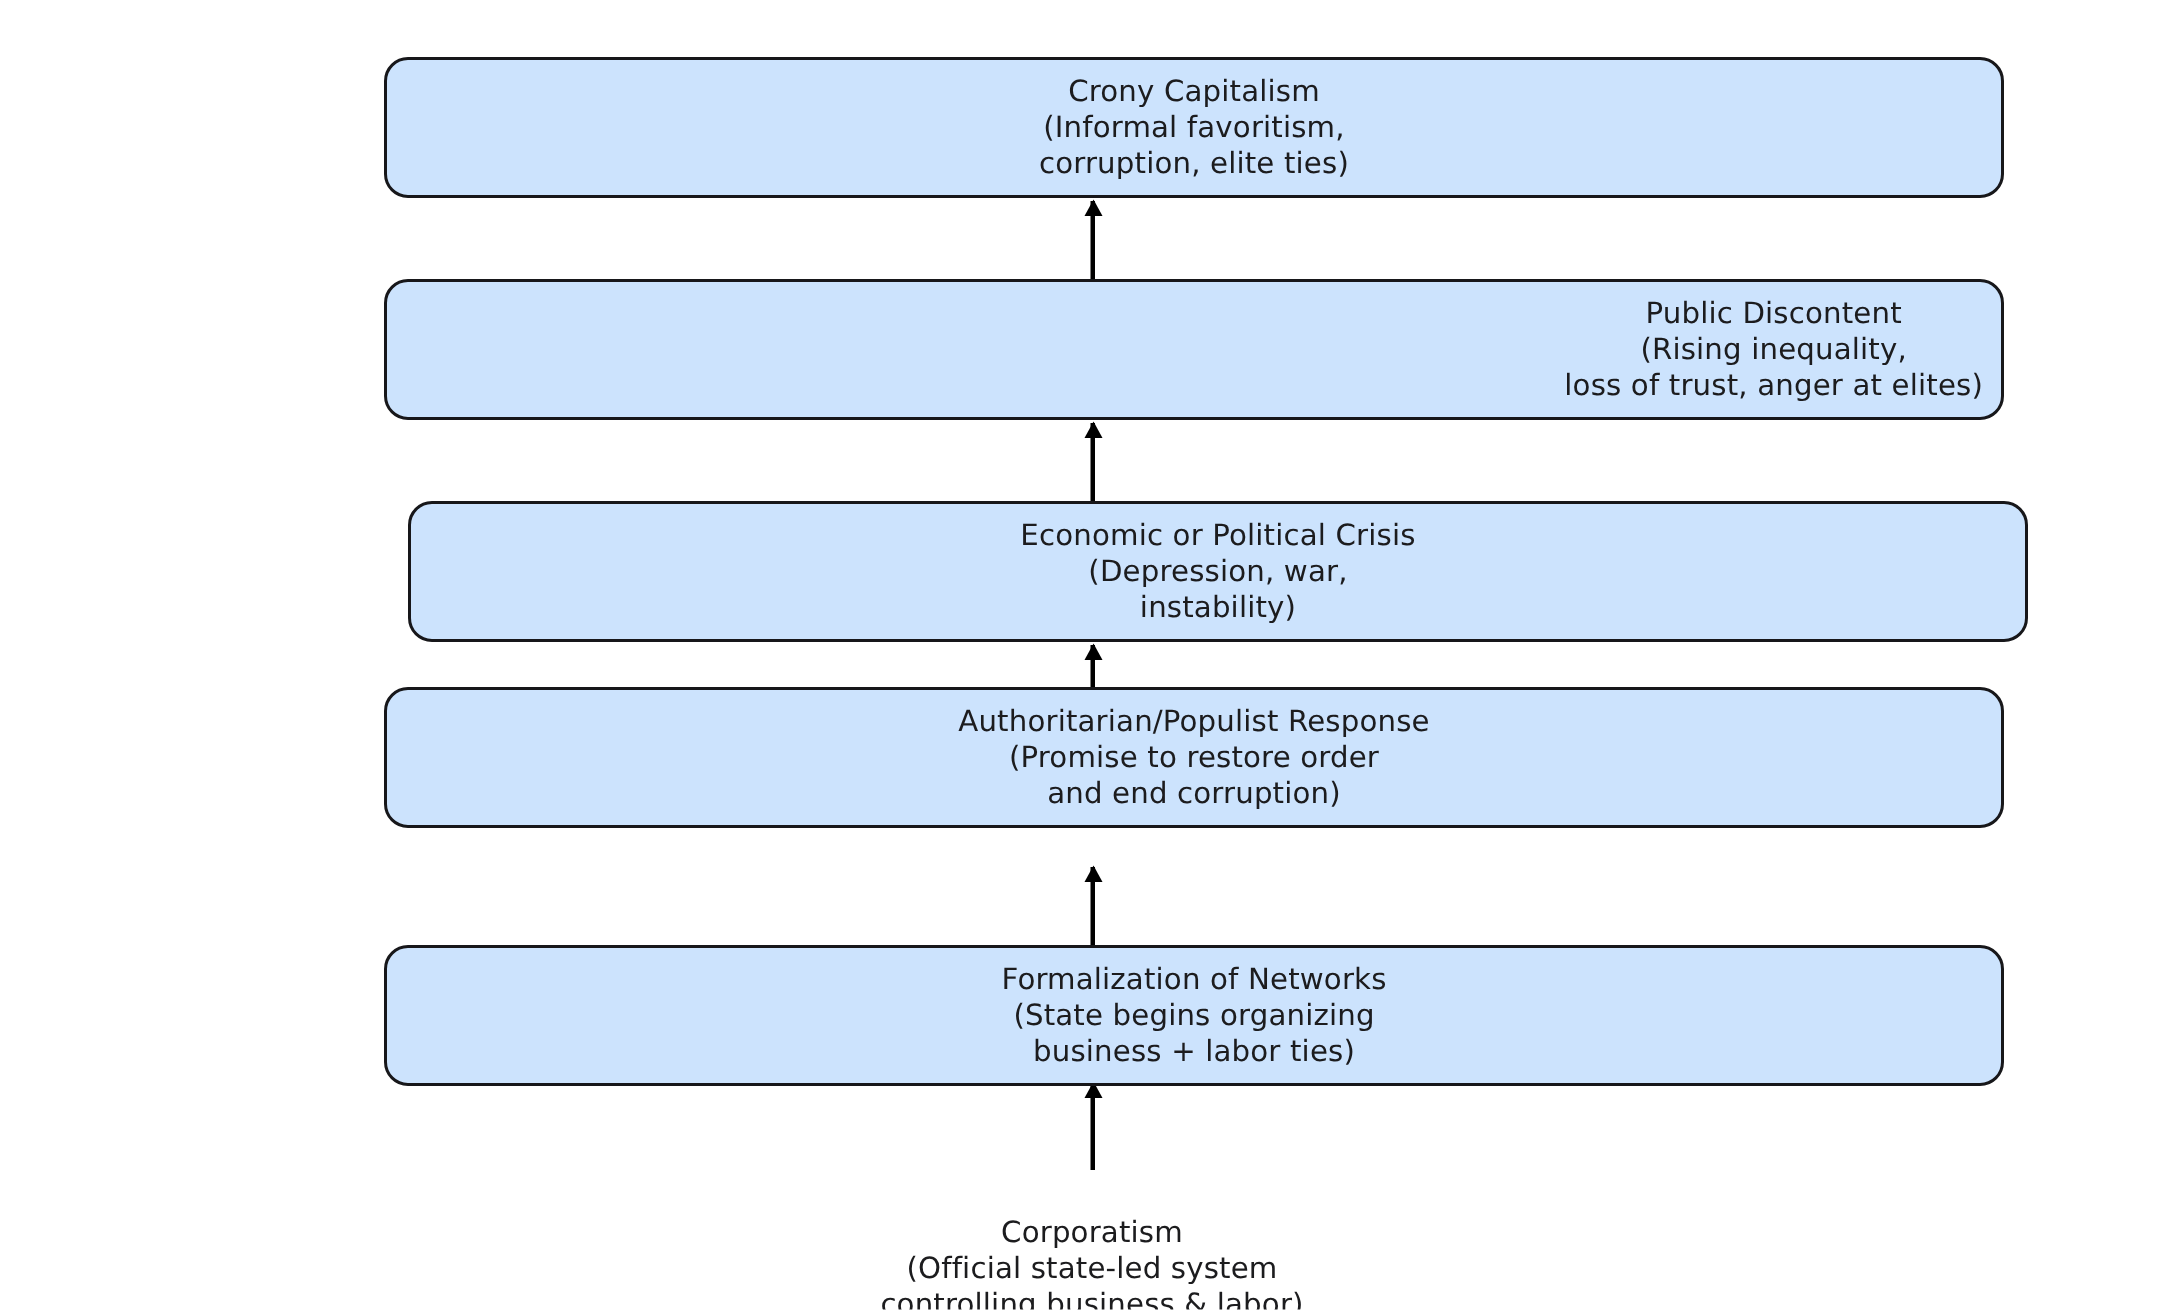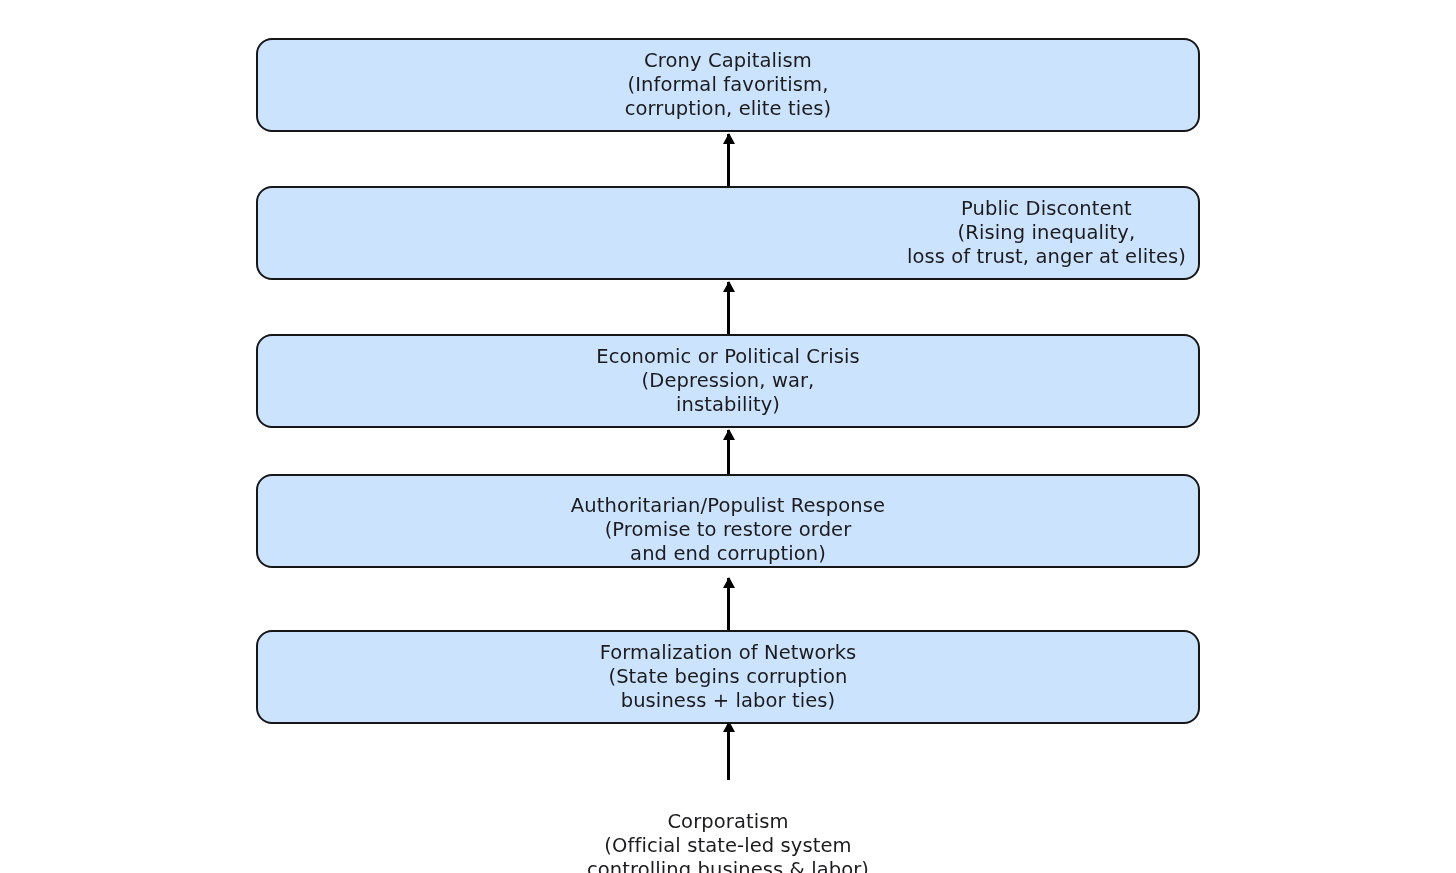--- a/index.html
+++ b/index.html
@@ -17,42 +17,42 @@
     position: relative;
     width: 1456px;
     height: 873px;
     background: #ffffff;
   }
 
   
   .stage-box {
     position: absolute;
     left: 256px;
-    width: 944px;
+    width: 1080px;
     height: 94px;
     box-sizing: border-box;
     background: #cce3fd;
     border: 2px solid #17171a;
     border-radius: 16px;
     display: flex;
     align-items: center;
     justify-content: center;
     text-align: center;
     color: #1c1c1e;
     font-size: 19.5px;
     line-height: 24px;
     letter-spacing: 0.1px;
     white-space: pre-line;
     z-index: 2;
   }
 
   .stage-box.level-1 { top: 38px; }
   .stage-box.level-2 { top: 186px; justify-content: flex-end; }
-  .stage-box.level-3 { top: 334px; }
-  .stage-box.level-4 { top: 474px; align-items: flex-end; }
+  .stage-box.level-3 { top: 334px; margin-left: 16px; }
+  .stage-box.level-4 { top: 458px; }
   .stage-box.level-5 { top: 630px; }
 
   .stage-label {
     display: block;
     padding: 0 12px;
     white-space: pre-line;
   }
 
   
   .terminal-node {
@@ -128,21 +128,21 @@
   <div class="stage-box level-4">
     <span class="stage-label">Authoritarian/Populist Response
 (Promise to restore order
 and end corruption)</span>
   </div>
 
   <div class="connector c4"></div>
 
   <div class="stage-box level-5">
     <span class="stage-label">Formalization of Networks
-(State begins corruption
+(State begins organizing
 business + labor ties)</span>
   </div>
 
   <div class="connector c5"></div>
 
   <div class="terminal-node">
     <span class="stage-label">Corporatism
 (Official state-led system
 controlling business &amp; labor)</span>
   </div>

